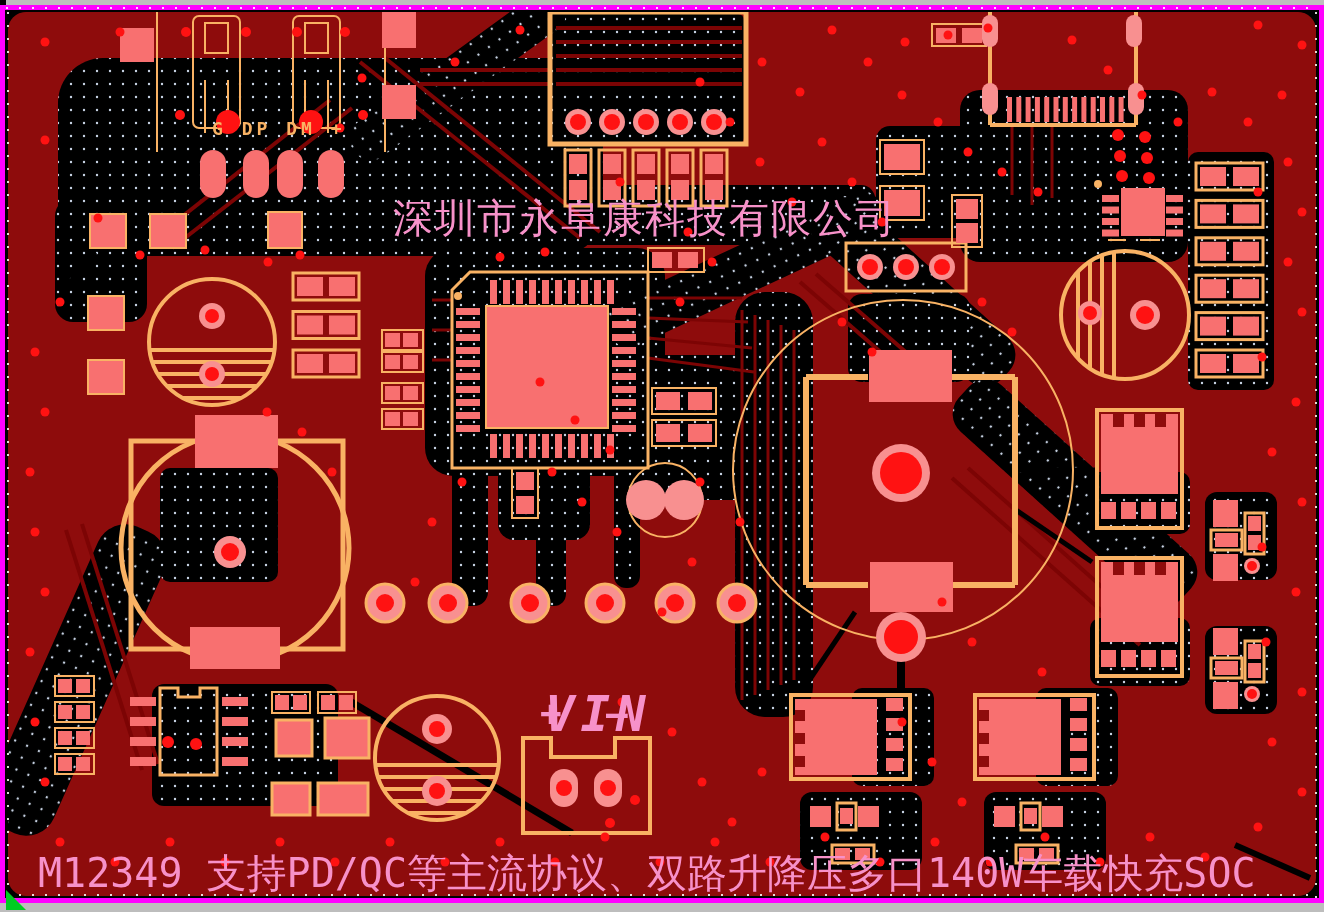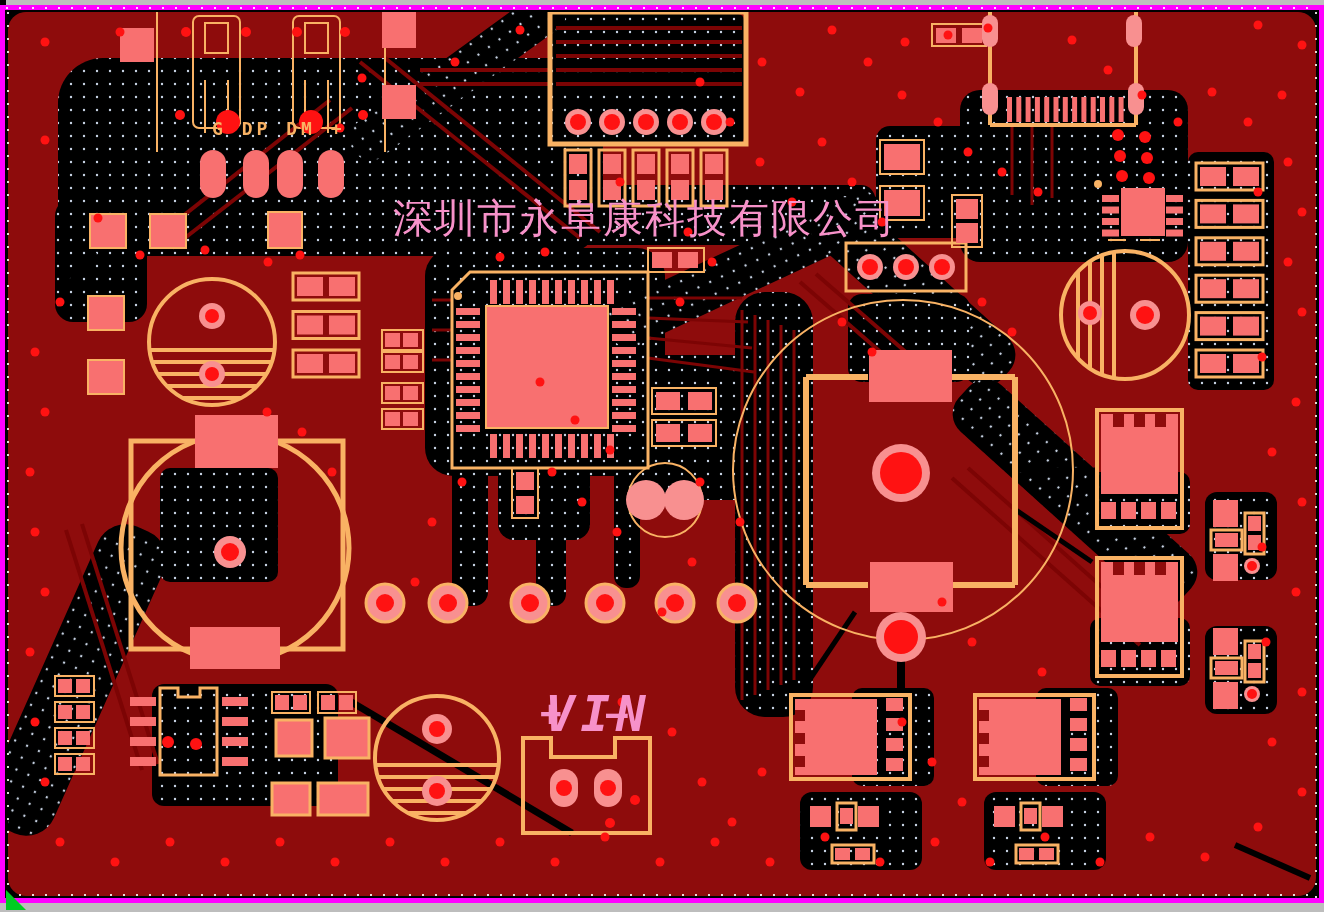--- a/index.html
+++ b/index.html
@@ -613,15 +613,16 @@
   <div class="dotline dl-h" style="left:6px;top:7px;width:1312px;"></div>
   <div class="dotline dl-h" style="left:6px;top:894px;width:1312px;"></div>
   <div class="dotline dl-v" style="left:7px;top:6px;height:892px;"></div>
   <div class="dotline dl-v" style="left:1315px;top:6px;height:892px;"></div>
 
   <div class="txt" style="left:203px;top:120px;font-size:18px;letter-spacing:4px;color:#f9b264;font-weight:bold;margin-left:9px;">G  DP DM  +</div>
   <div class="txt" style="left:393px;top:198px;font-size:40px;letter-spacing:2px;">深圳市永阜康科技有限公司</div>
   <div class="txt" style="left:545px;top:690px;font-size:49px;letter-spacing:6px;font-weight:bold;font-style:italic;">VIN</div>
   <div class="txt" style="left:540px;top:696px;font-size:36px;font-weight:bold;">+</div>
   <div class="txt" style="left:606px;top:696px;font-size:36px;font-weight:bold;">–</div>
+  <div class="txt" style="left:38px;top:853px;font-size:40px;letter-spacing:0px;">M12349  支持PD/QC等主流协议、双路升降压多口140W车载快充SOC</div>
 
   <div class="origin"></div>
 </div>
 
 </body></html>

